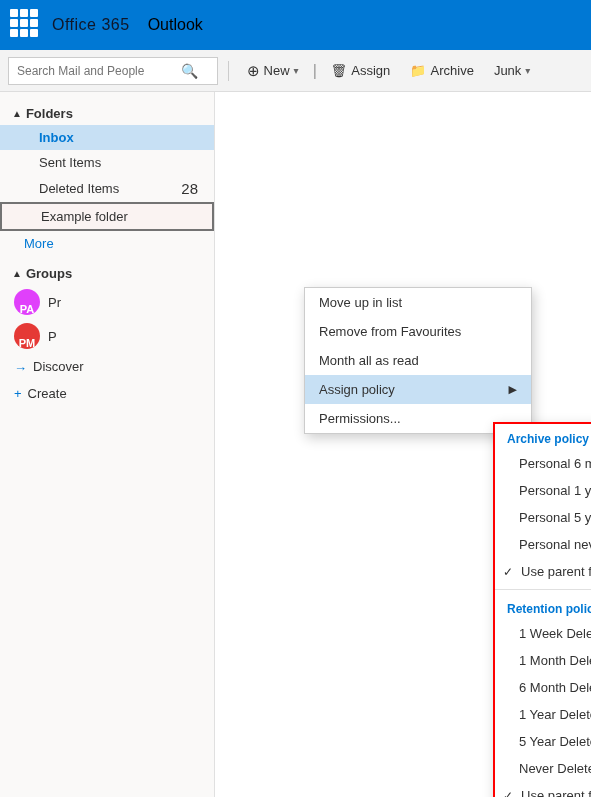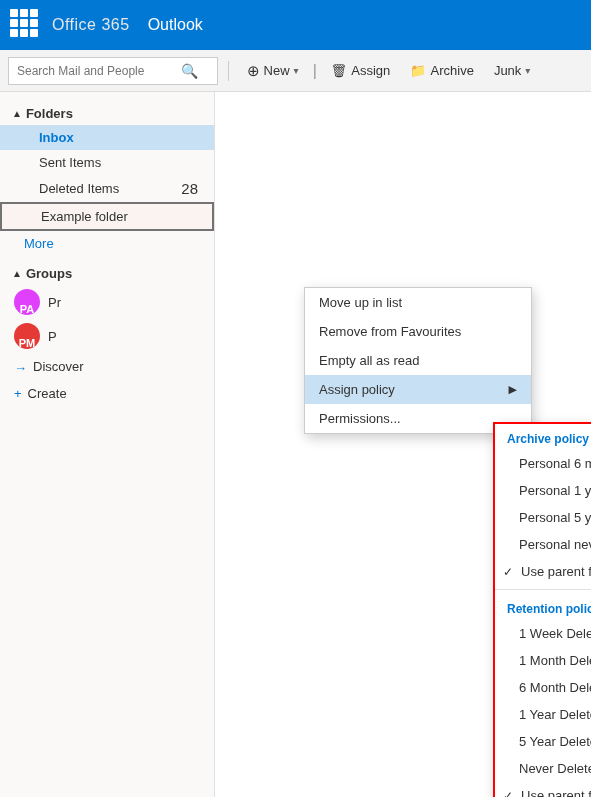--- a/index.html
+++ b/index.html
@@ -29,27 +29,27 @@
       grid-template-columns: repeat(3, 8px);
       grid-template-rows: repeat(3, 8px);
       gap: 2px;
       cursor: pointer;
     }
     .waffle-dot {
       background: white;
       border-radius: 1px;
     }
     .top-bar-title {
-      color: #e5e5e5;
+      color: #0f172a;
       font-size: 16px;
       font-weight: 300;
       letter-spacing: 0.5px;
     }
     .top-bar-app {
-      color: #ffffff;
+      color: #000000;
       font-size: 16px;
       font-weight: 400;
       margin-left: 8px;
     }
 
     
     .toolbar {
       display: flex;
       align-items: center;
       background: #f3f3f3;
@@ -372,21 +372,21 @@
   <div class="content-area">
 
     <div class="context-menu">
       <div class="context-menu-item">
         <span>Move up in list</span>
       </div>
       <div class="context-menu-item">
         <span>Remove from Favourites</span>
       </div>
       <div class="context-menu-item">
-        <span>Empty all as read</span>
+        <span>Month all as read</span>
       </div>
       <div class="context-menu-item highlighted">
         <span>Assign policy</span>
         <span style="font-size:11px;">▶</span>
       </div>
       <div class="context-menu-item">
         <span>Permissions...</span>
       </div>
     </div>
 

